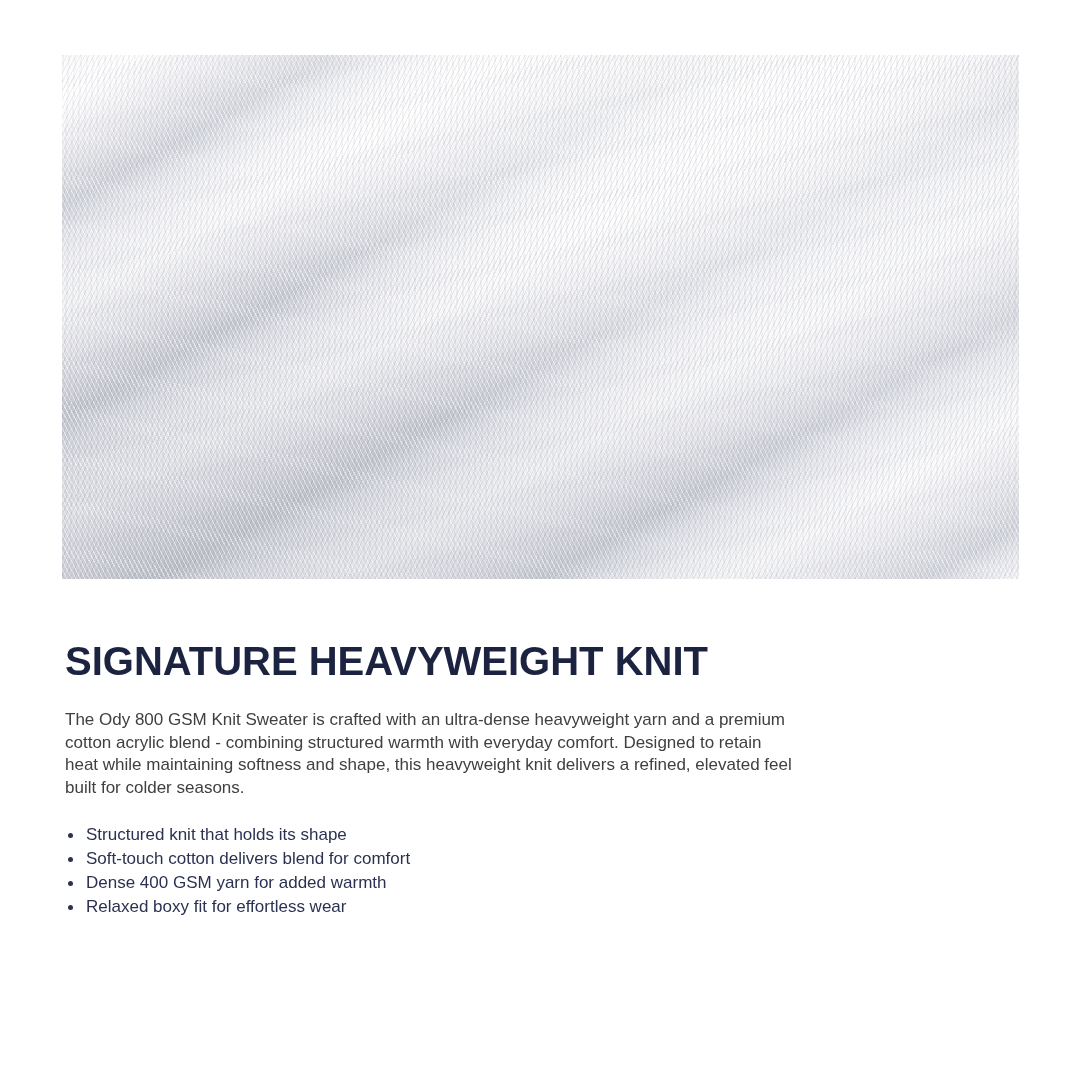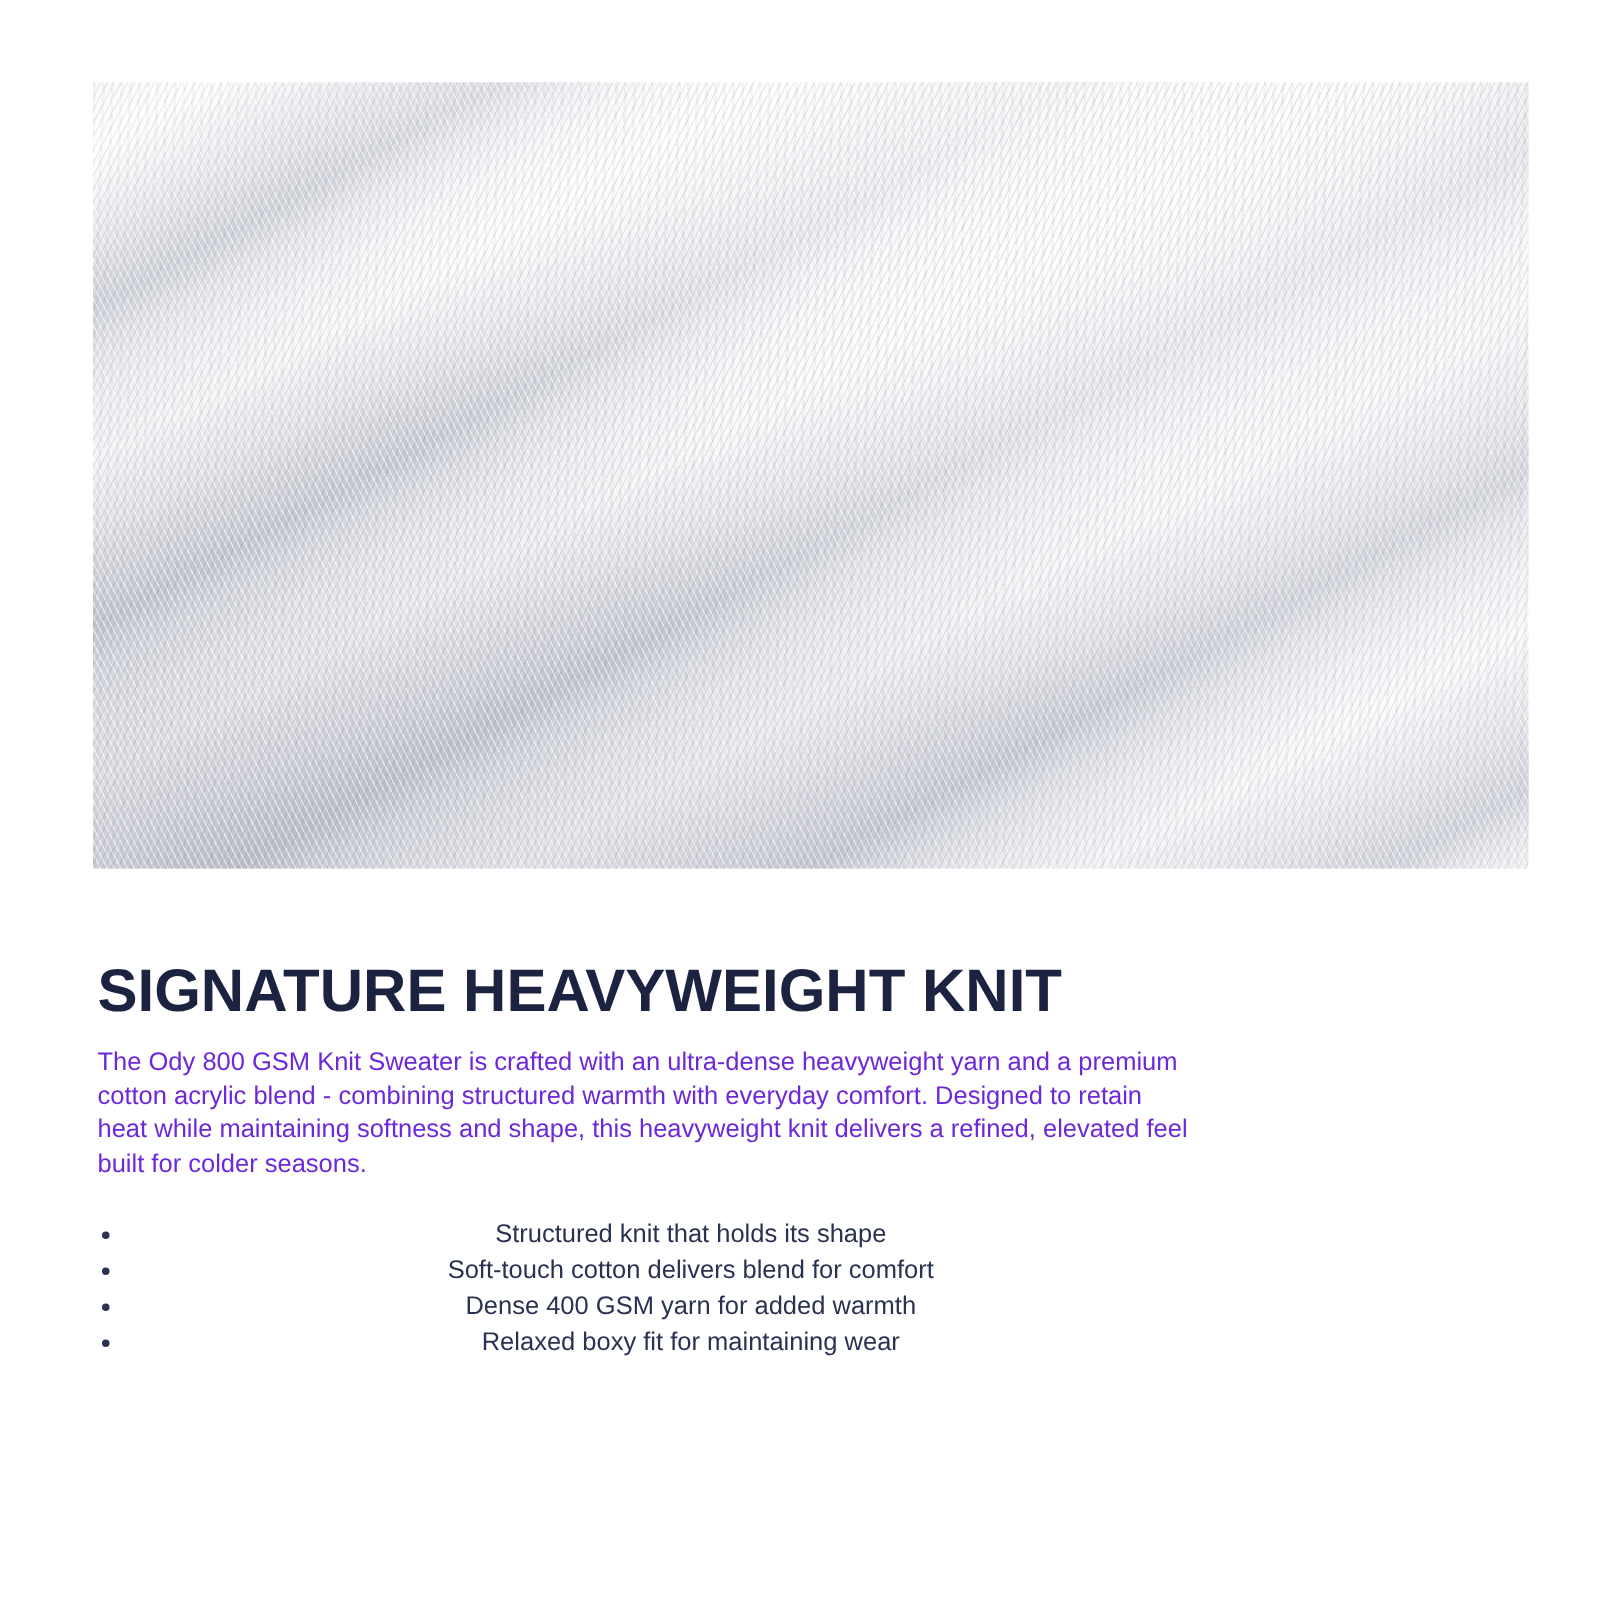--- a/index.html
+++ b/index.html
@@ -62,31 +62,30 @@
   }
   h1 {
     font-family: "Liberation Sans", "DejaVu Sans", sans-serif;
     font-size: 40px;
     line-height: 40px;
     font-weight: 800;
     letter-spacing: 0px;
     color: #1c2340;
   }
   .description {
-    margin-top: 16px;
+    margin-top: 28px;
     width: 728px;
     font-size: 17px;
     line-height: 22.5px;
     font-weight: 400;
-    color: #6d28d9;
+    color: #404040;
   }
   .features {
     margin-top: 24px;
     list-style: none;
-    text-align: center;
   }
   .features li {
     position: relative;
     padding-left: 21px;
     font-size: 17px;
     line-height: 24px;
     color: #2b3251;
   }
   .dot {
     position: absolute;
@@ -116,18 +115,18 @@
       <li>
         <span class="dot"></span>
         <span>Soft-touch cotton delivers blend for comfort</span>
       </li>
       <li>
         <span class="dot"></span>
         <span>Dense 400 GSM yarn for added warmth</span>
       </li>
       <li>
         <span class="dot"></span>
-        <span>Relaxed boxy fit for maintaining wear</span>
+        <span>Relaxed boxy fit for effortless wear</span>
       </li>
     </ul>
   </div>
 
 </div>
 
 </body></html>

